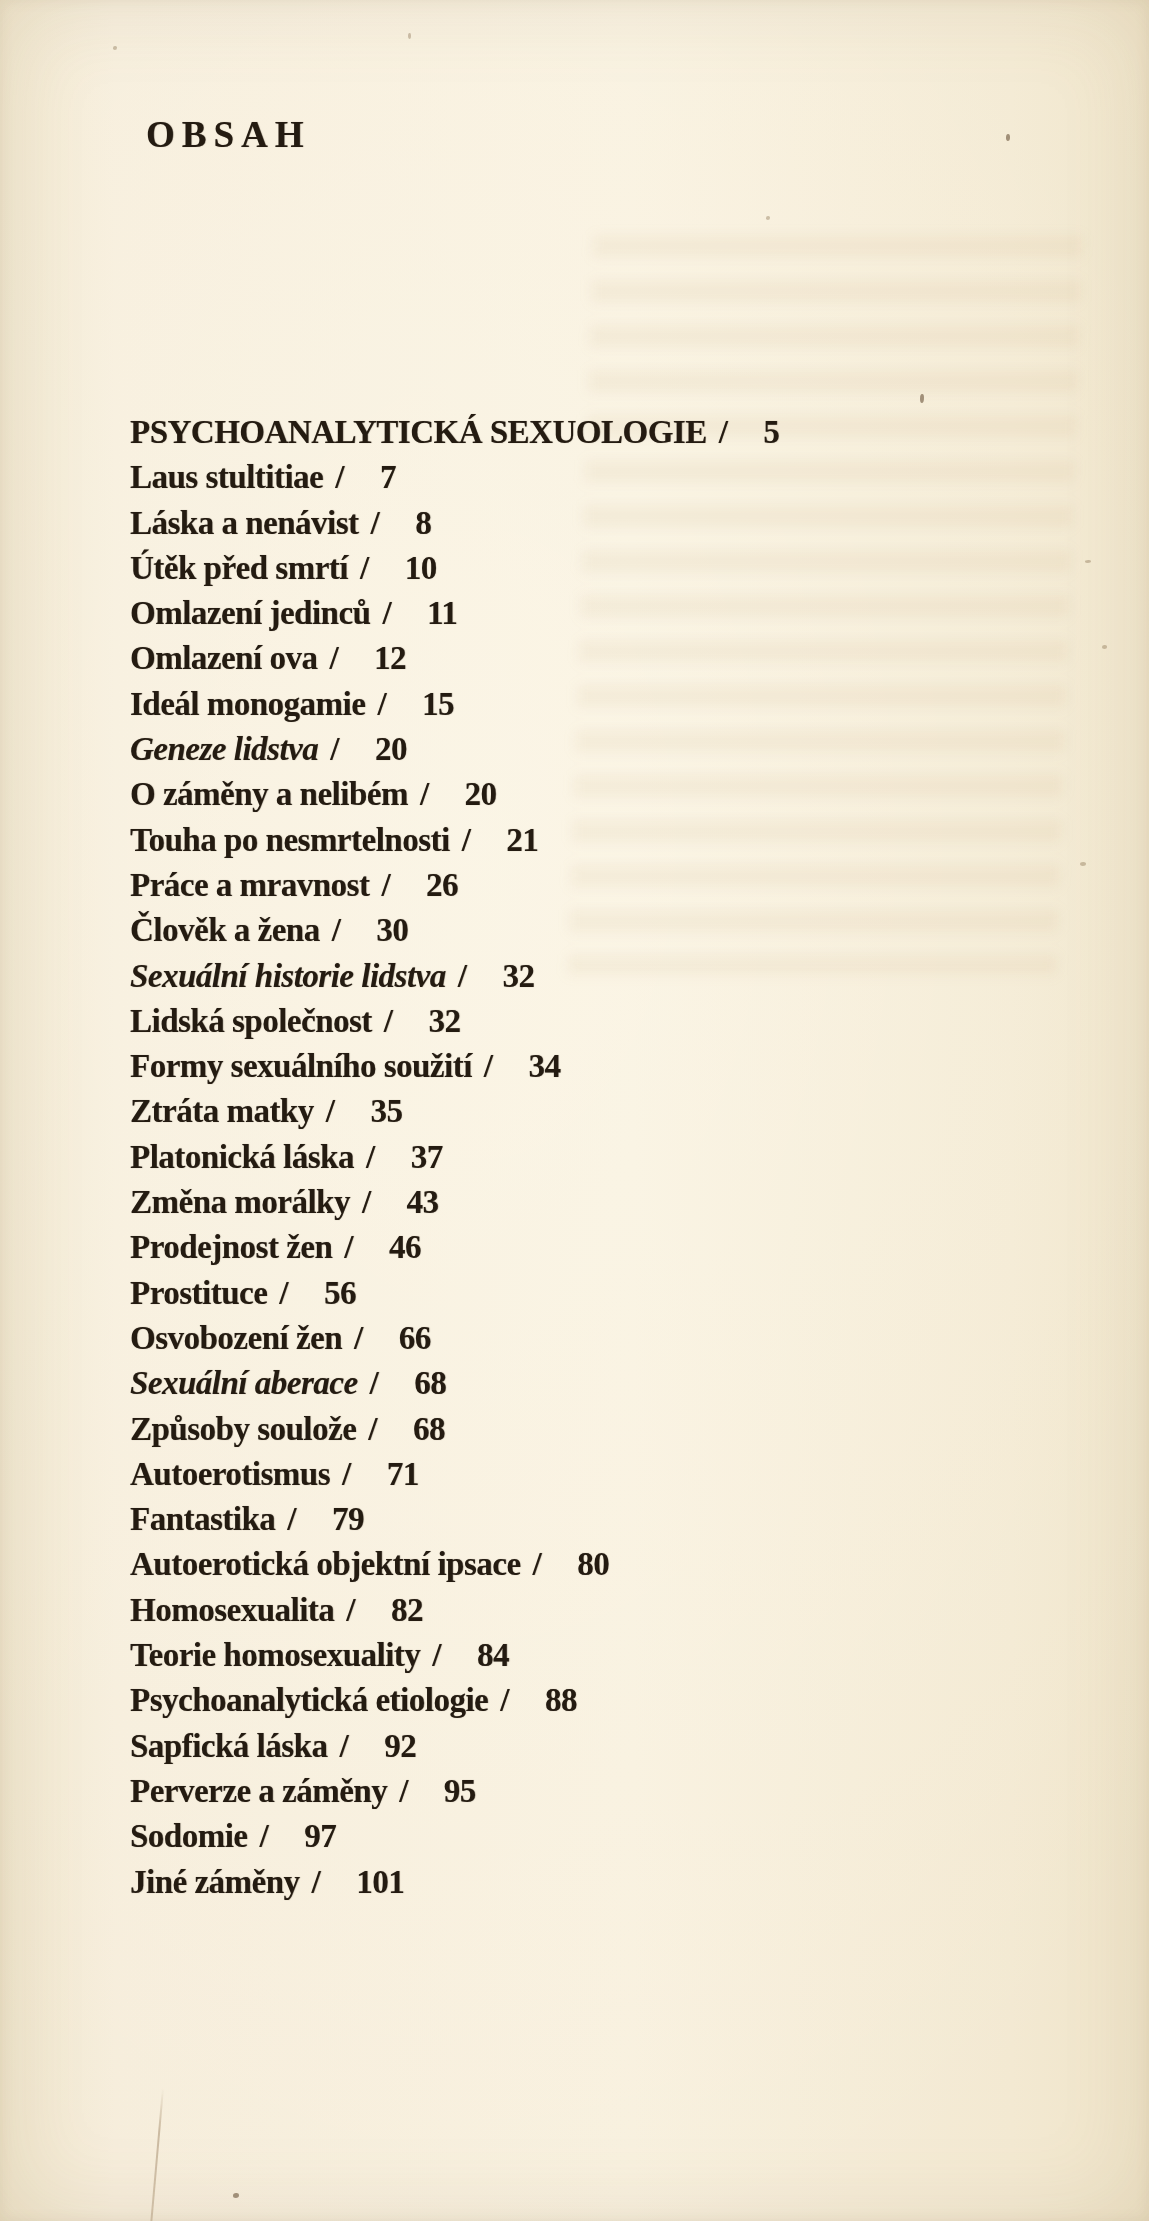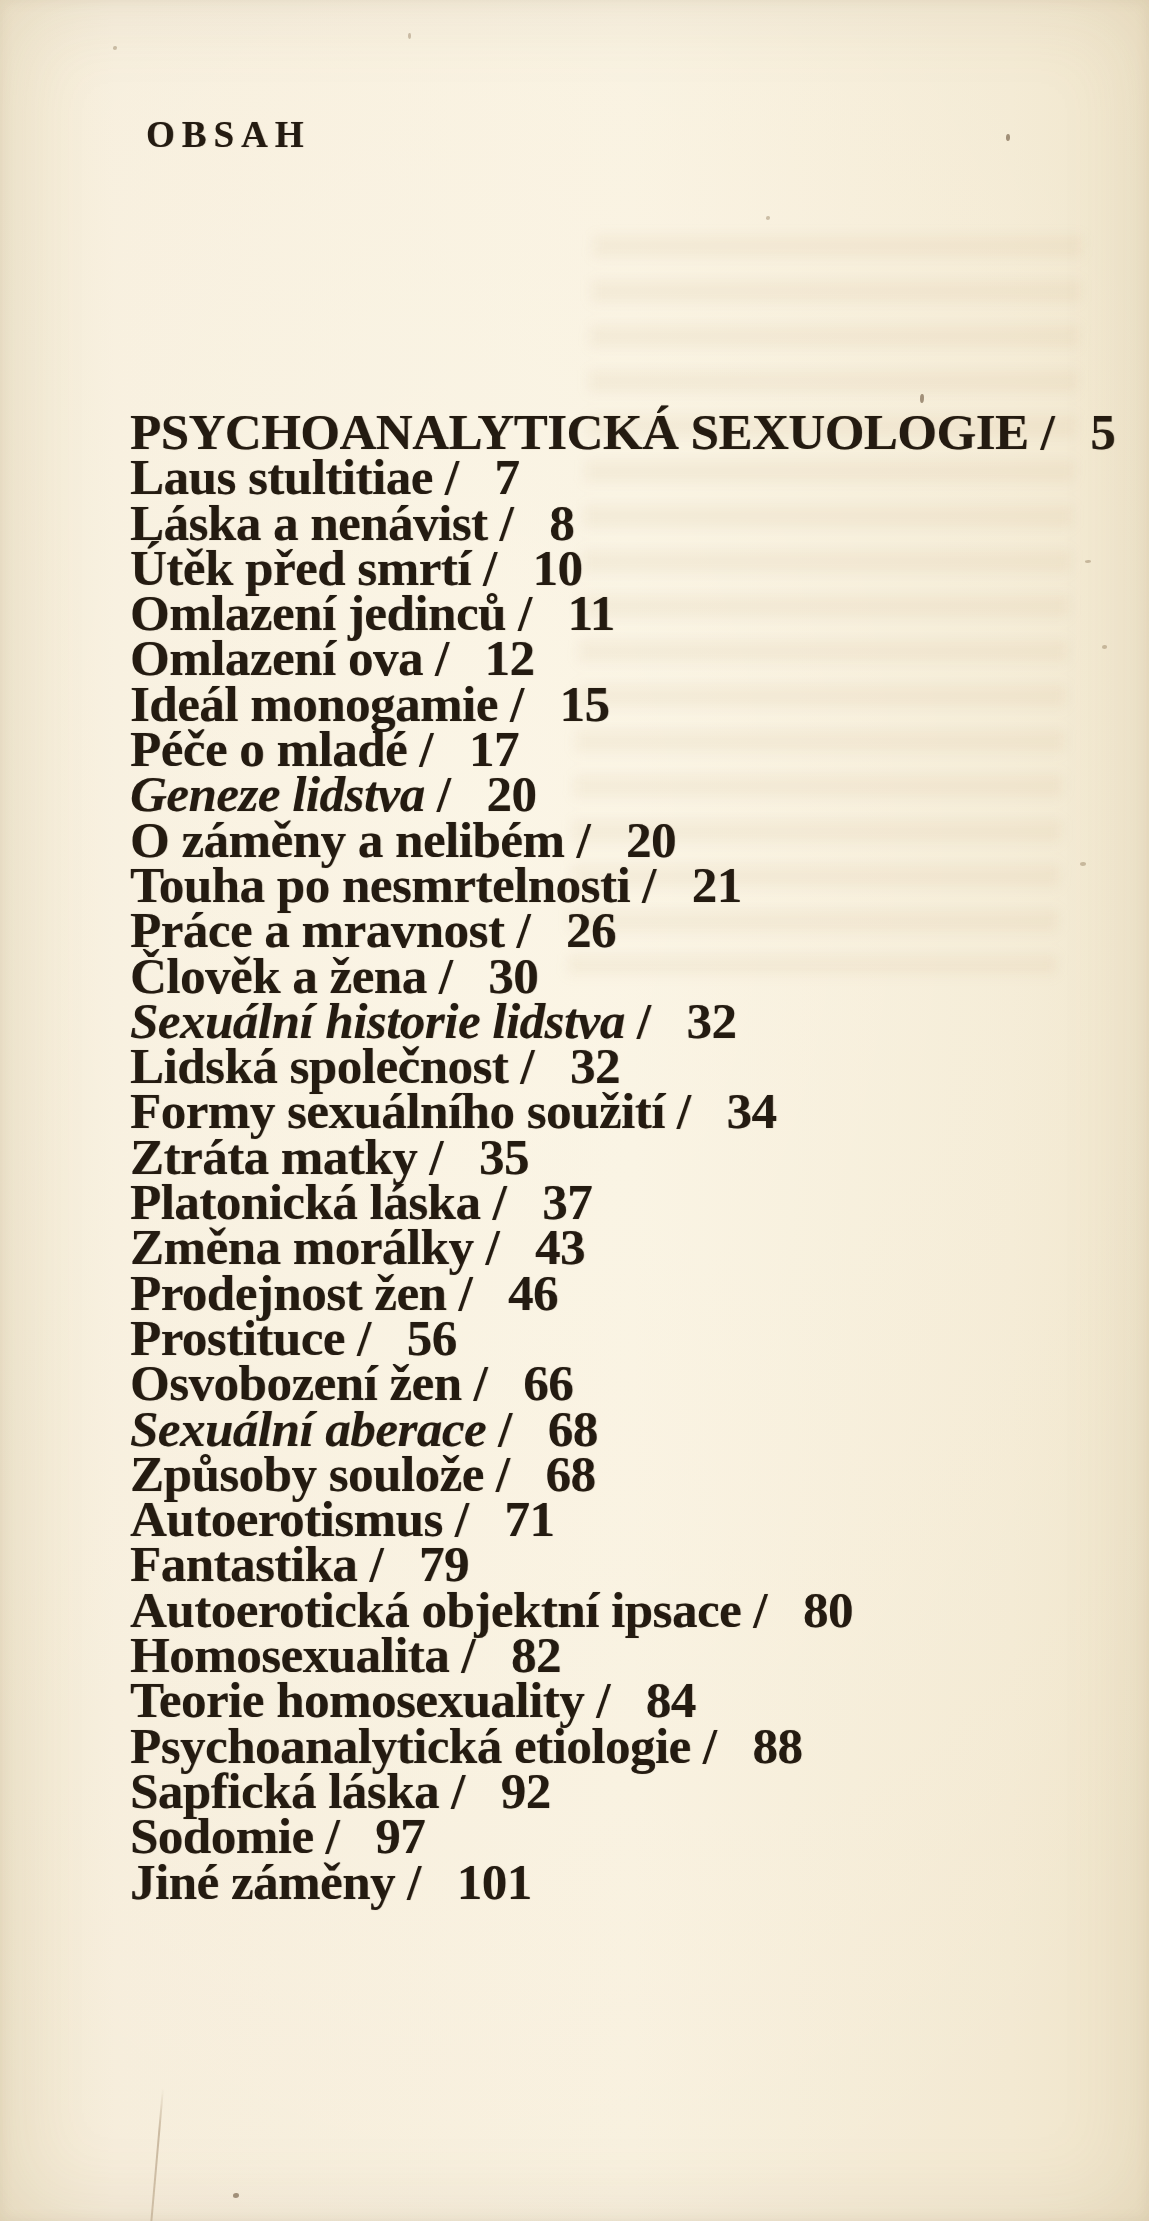--- a/index.html
+++ b/index.html
@@ -58,21 +58,21 @@
     line-height: 42px;
     font-weight: 700;
     letter-spacing: 7px;
     text-shadow: 0.4px 0.4px 0.7px rgba(40,30,18,0.55);
     white-space: nowrap;
   }
   .toc {
     position: absolute;
     left: 130px;
     top: 410px;
-    font-size: 51px;
+    font-size: 33px;
     line-height: 45.3px;
     font-weight: 700;
     letter-spacing: -0.5px;
     text-shadow: 0.4px 0.4px 0.8px rgba(40,30,18,0.5);
     white-space: nowrap;
   }
   .toc-row { height: 45.3px; }
   .toc-row .sep { margin-left: 12px; }
   .toc-row .pg  { margin-left: 36px; }
   .toc-row.italic .t { font-style: italic; }
@@ -114,21 +114,20 @@
     <div class="toc-row normal"><span class="t">Láska a nenávist</span><span class="sep">/</span><span class="pg">8</span></div>
 
     <div class="toc-row normal"><span class="t">Útěk před smrtí</span><span class="sep">/</span><span class="pg">10</span></div>
 
     <div class="toc-row normal"><span class="t">Omlazení jedinců</span><span class="sep">/</span><span class="pg">11</span></div>
 
     <div class="toc-row normal"><span class="t">Omlazení ova</span><span class="sep">/</span><span class="pg">12</span></div>
 
     <div class="toc-row normal"><span class="t">Ideál monogamie</span><span class="sep">/</span><span class="pg">15</span></div>
 
-    <div class="toc-row normal"><span class="t">Péče o mladé</span><span class="sep">/</span><span class="pg">17</span></div>
 
     <div class="toc-row italic"><span class="t">Geneze lidstva</span><span class="sep">/</span><span class="pg">20</span></div>
 
     <div class="toc-row normal"><span class="t">O záměny a nelibém</span><span class="sep">/</span><span class="pg">20</span></div>
 
     <div class="toc-row normal"><span class="t">Touha po nesmrtelnosti</span><span class="sep">/</span><span class="pg">21</span></div>
 
     <div class="toc-row normal"><span class="t">Práce a mravnost</span><span class="sep">/</span><span class="pg">26</span></div>
 
     <div class="toc-row normal"><span class="t">Člověk a žena</span><span class="sep">/</span><span class="pg">30</span></div>
@@ -163,20 +162,21 @@
     <div class="toc-row normal"><span class="t">Autoerotická objektní ipsace</span><span class="sep">/</span><span class="pg">80</span></div>
 
     <div class="toc-row normal"><span class="t">Homosexualita</span><span class="sep">/</span><span class="pg">82</span></div>
 
     <div class="toc-row normal"><span class="t">Teorie homosexuality</span><span class="sep">/</span><span class="pg">84</span></div>
 
     <div class="toc-row normal"><span class="t">Psychoanalytická etiologie</span><span class="sep">/</span><span class="pg">88</span></div>
 
     <div class="toc-row normal"><span class="t">Sapfická láska</span><span class="sep">/</span><span class="pg">92</span></div>
 
+    <div class="toc-row normal"><span class="t">Perverze a záměny</span><span class="sep">/</span><span class="pg">95</span></div>
 
     <div class="toc-row normal"><span class="t">Sodomie</span><span class="sep">/</span><span class="pg">97</span></div>
 
     <div class="toc-row normal"><span class="t">Jiné záměny</span><span class="sep">/</span><span class="pg">101</span></div>
   </div>
 
   <div class="speck light" style="left:408px; top:33px;  width:3px; height:6px;"></div>
   <div class="speck light" style="left:113px; top:46px;  width:4px; height:4px;"></div>
   <div class="speck" style="left:1006px;top:134px; width:4px; height:7px;"></div>
   <div class="speck light" style="left:766px; top:216px; width:4px; height:4px;"></div>

